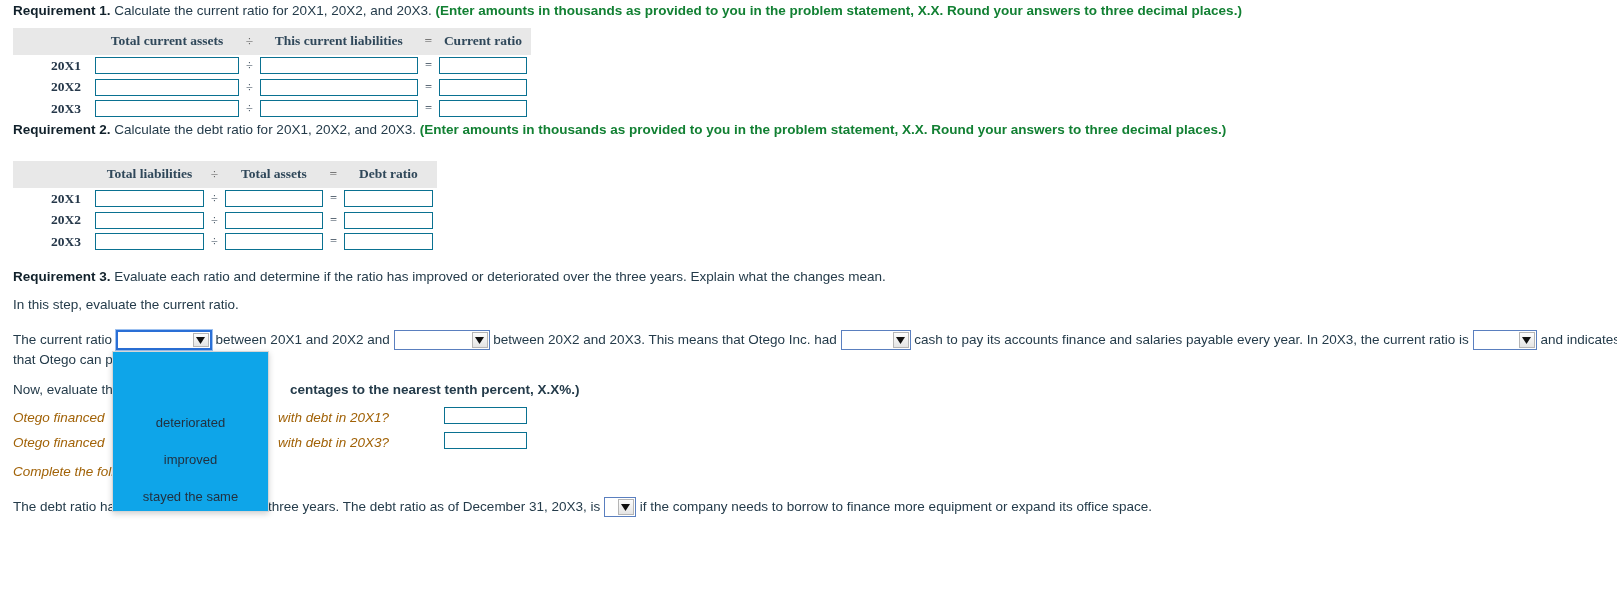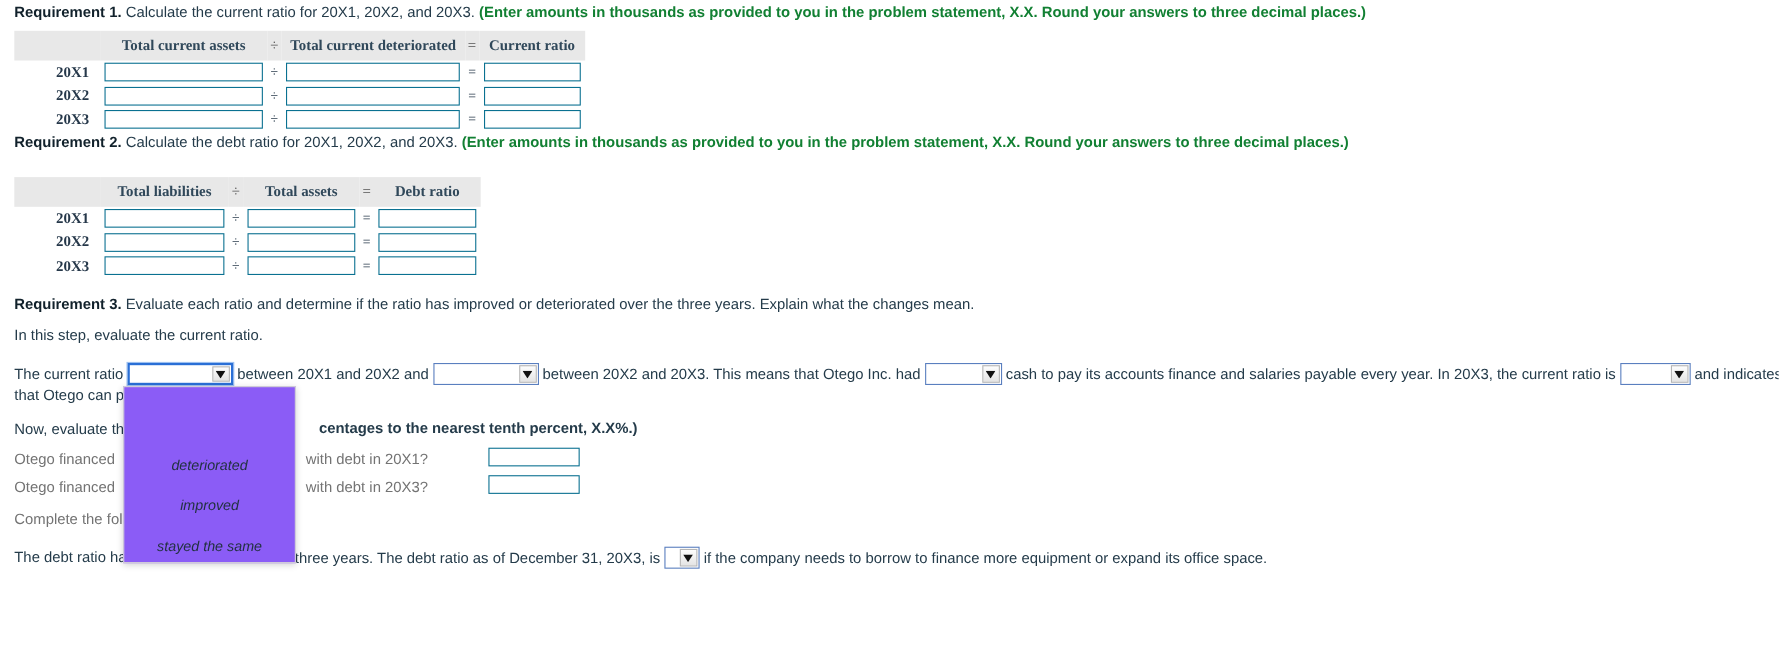--- a/index.html
+++ b/index.html
@@ -132,44 +132,44 @@
   .select-arrow svg { display: block; }
   .sel-w1 { width: 96px; }
   .sel-w2 { width: 96px; }
   .sel-w3 { width: 70px; }
   .sel-w4 { width: 64px; }
   .sel-w5 { width: 32px; }
 
   
   .dropdown-popup {
     position: absolute;
-    background: #8b5cf6;
+    background: #0ea5e9;
     border: 1px solid #d6d6d6;
     box-shadow: 0 2px 6px rgba(0,0,0,0.18);
     z-index: 50;
     box-sizing: border-box;
-    font-style: italic;
   }
   .dropdown-option {
     text-align: center;
     font-size: 13px;
     color: #223140;
     padding: 0;
     height: 37px;
     line-height: 37px;
     white-space: nowrap;
   }
   .dropdown-option.blank { height: 52px; }
 
   
   .qrow {
     position: absolute;
     white-space: nowrap;
     font-size: 13.5px;
-    color: #737373;
+    color: #a16207;
+    font-style: italic;
   }
   .pct-input {
     border: 1.4px solid #0a7191;
     background: #fff;
     width: 83px;
     height: 17px;
     display: inline-block;
     vertical-align: middle;
     box-sizing: border-box;
   }
@@ -182,21 +182,21 @@
   <div class="req-line" style="left:13px; top:3px;">
     <span class="req-label">Requirement 1.</span><span> Calculate the current ratio for 20X1, 20X2, and 20X3. </span><span class="green">(Enter amounts in thousands as provided to you in the problem statement, X.X. Round your answers to three decimal places.)</span>
   </div>
 
   <table class="ratio-table" style="left:13px; top:28px;">
     <thead>
       <tr>
         <th class="rowhead" style="width:62px"></th>
         <th>Total current assets</th>
         <th class="op">÷</th>
-        <th>Total current deteriorated</th>
+        <th>This current liabilities</th>
         <th class="op">=</th>
         <th>Current ratio</th>
       </tr>
     </thead>
     <tbody>
       <tr>
         <td class="rowlabel">20X1</td>
         <td><span class="cell-input w-wide"></span></td>
         <td class="op">÷</td>
         <td><span class="cell-input w-med"></span></td>

